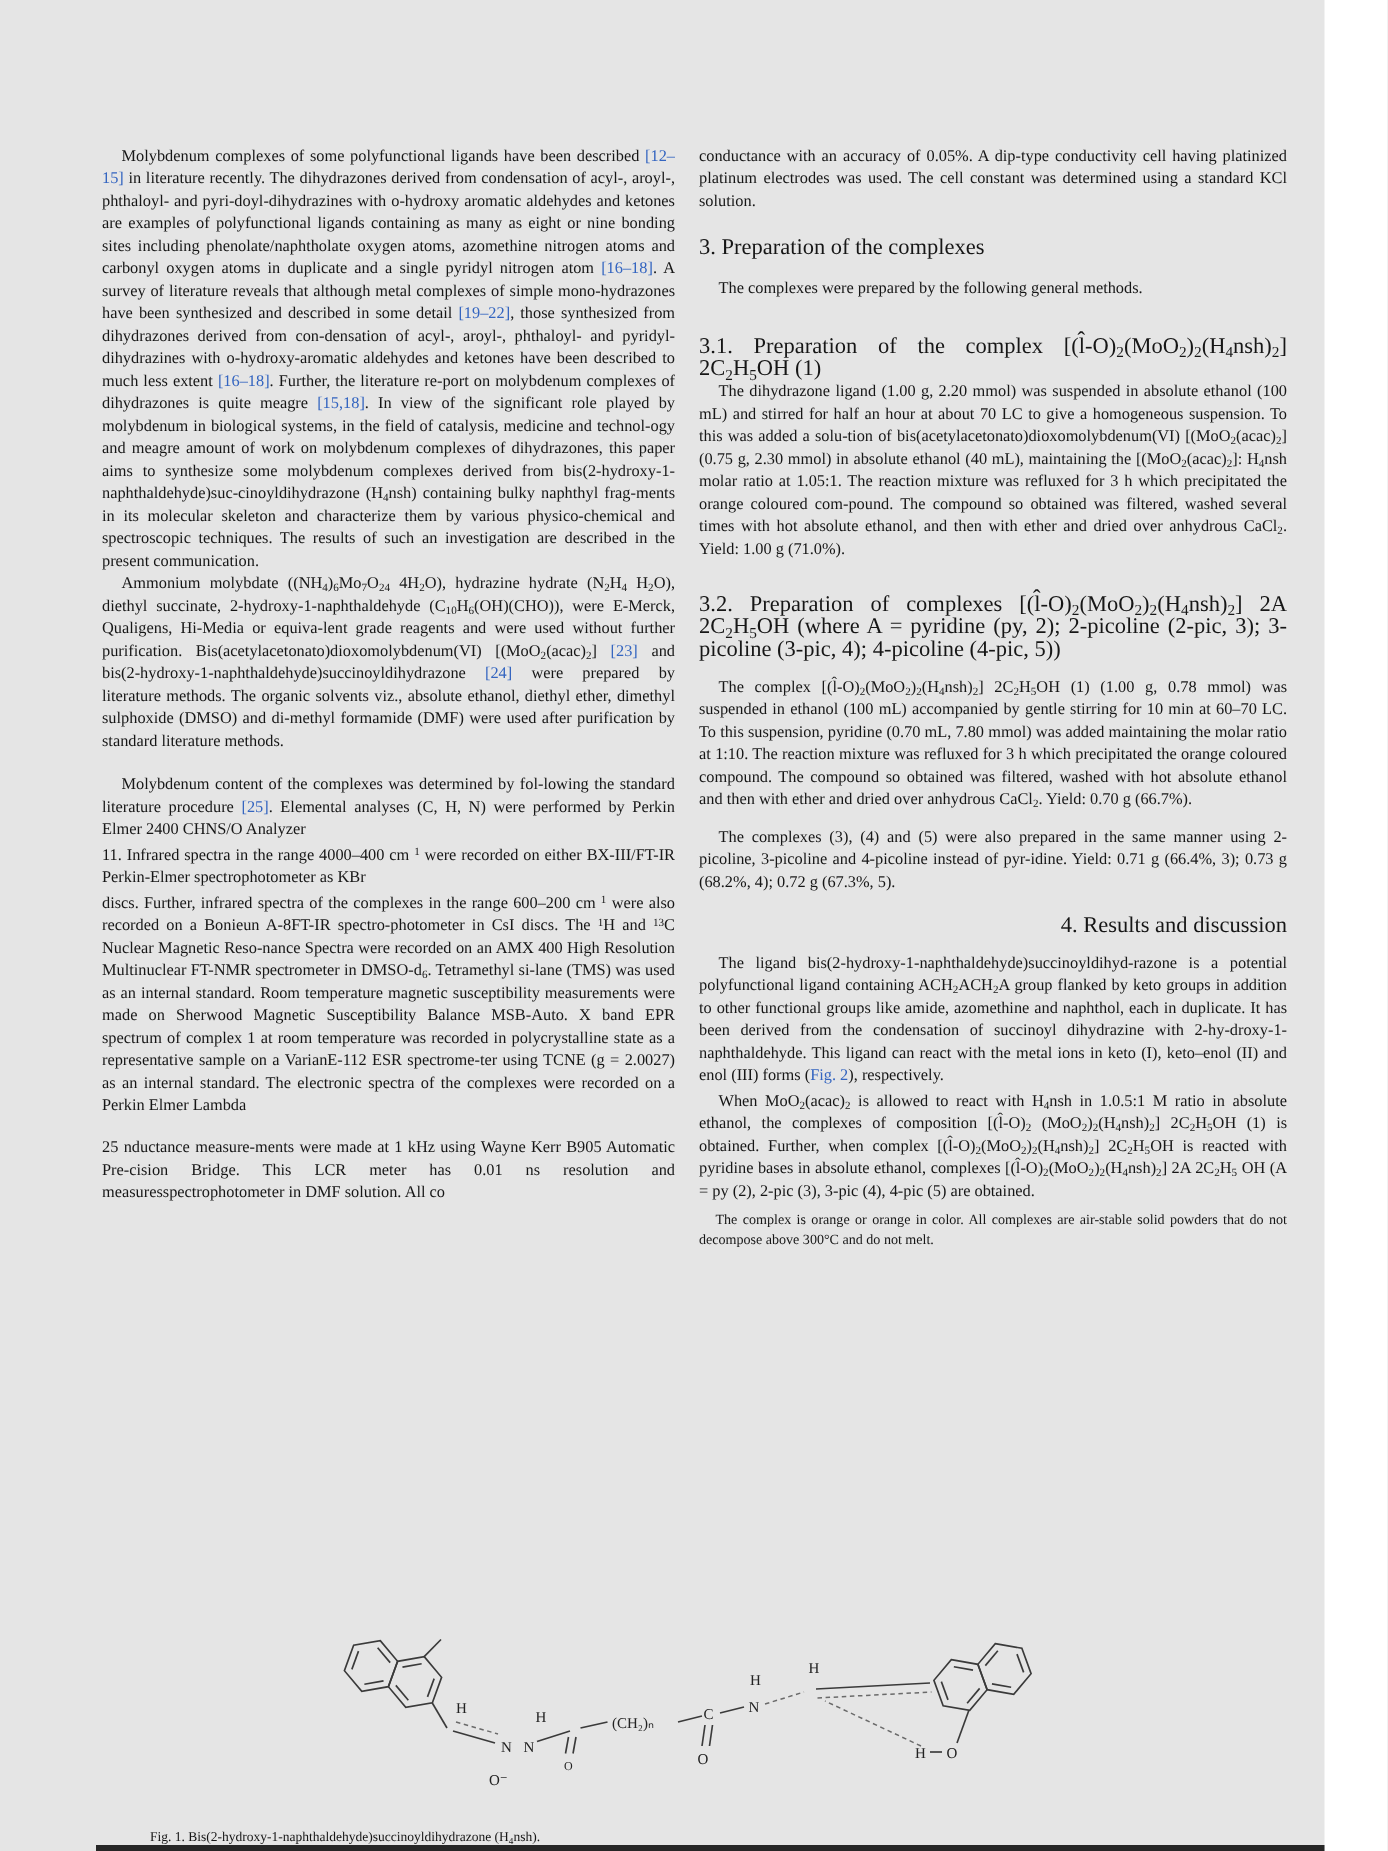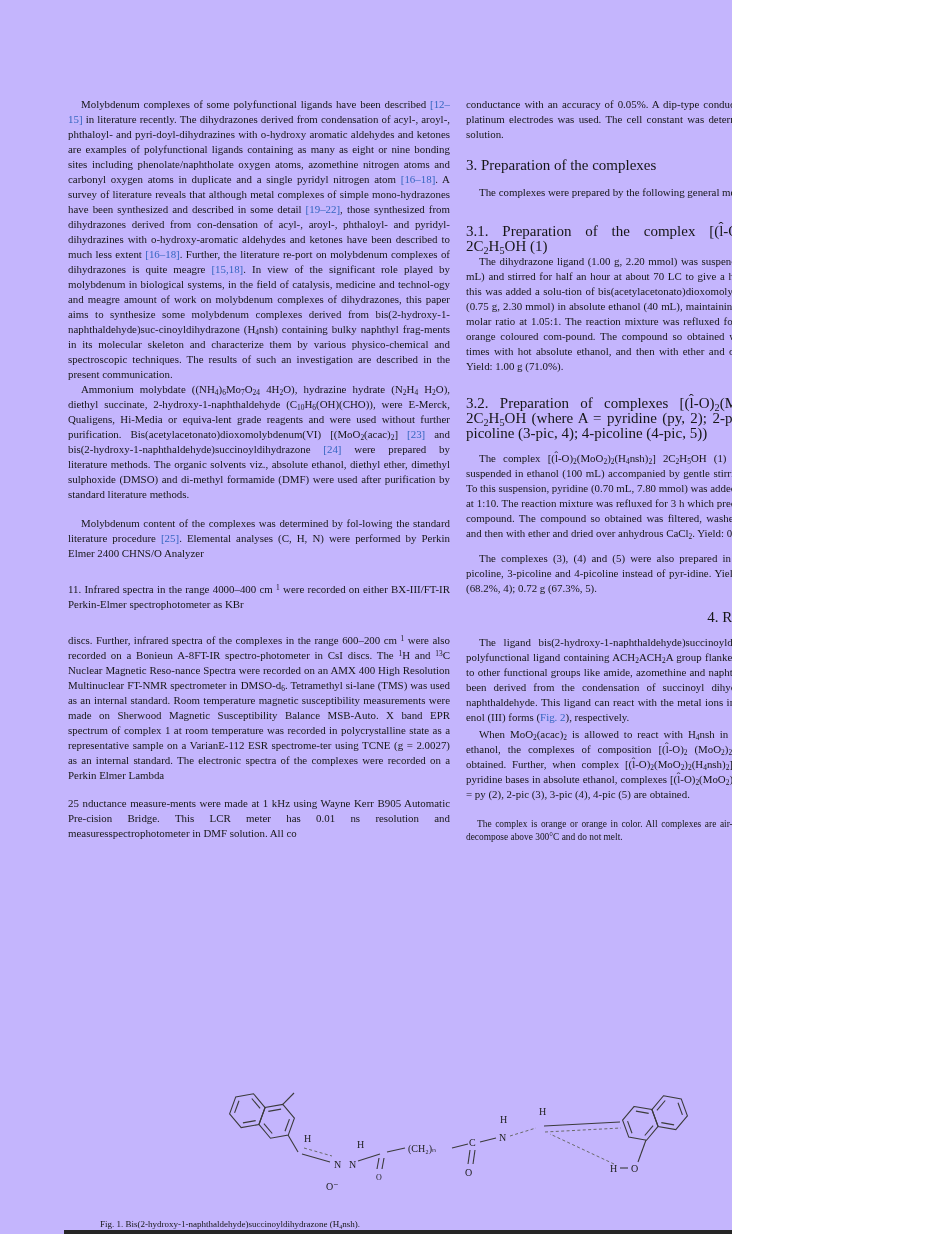--- a/index.html
+++ b/index.html
@@ -1,38 +1,38 @@
 <!DOCTYPE html>
 <html style="--link-color: #3465c0;"><head>
 <meta charset="utf-8">
 <style>
   * { margin:0; padding:0; box-sizing:border-box; }
   html,body { width:925px; height:1234px; }
   body { background:#ffffff; font-family:"Liberation Serif", "DejaVu Serif", serif; color:#161616; }
-  .page { position:relative; width:732px; height:1234px; background:#c4b5fd; overflow:hidden; }
+  .page { position:relative; width:883px; height:1234px; background:#e5e5e5; overflow:hidden; }
 
   .col { position:absolute; top:97px; font-size:10.9px; line-height:15px; text-align:justify; }
   .col-left  { left:68px;  width:382px; }
   .col-right { left:466px; width:392px; }
 
   p { margin:0; }
   .ind { text-indent:13px; }
 
   .sec-heading { font-size:15px; font-weight:normal; text-align:left; }
   .h-main-l { margin-top:56px; margin-bottom:14px; }
   .h3-main  { margin-top:16px; margin-bottom:12px; }
   .h31      { margin-top:24px; text-align:justify; }
   .h32      { margin-top:22px; margin-bottom:10px; text-align:justify; }
   .h4-main  { margin-top:14px; margin-bottom:10px;text-align:right; }
 
   .mt-md { margin-top:14px; }
-  .mt-xs { margin-top:21px; }
+  .mt-xs { margin-top:2px; }
   .mt-sm { margin-top:10px; }
   .mt-2  { margin-top:2px; }
-  .mt-6  { margin-top:16px; }
+  .mt-6  { margin-top:6px; }
   .mt-13 { margin-top:13px; }
 
   .small { font-size:9.4px; line-height:12.5px; text-indent:11px; }
 
   a.cite { color:var(--link-color, #3465c0); text-decoration:none; cursor:pointer; }
 
   sub { font-size:68%; vertical-align:baseline; position:relative; top:0.25em; line-height:0; }
   sup { font-size:68%; vertical-align:baseline; position:relative; top:-0.38em; line-height:0; }
 
   .figure-wrap { position:absolute; left:200px; top:1076px; width:580px; height:142px; }

